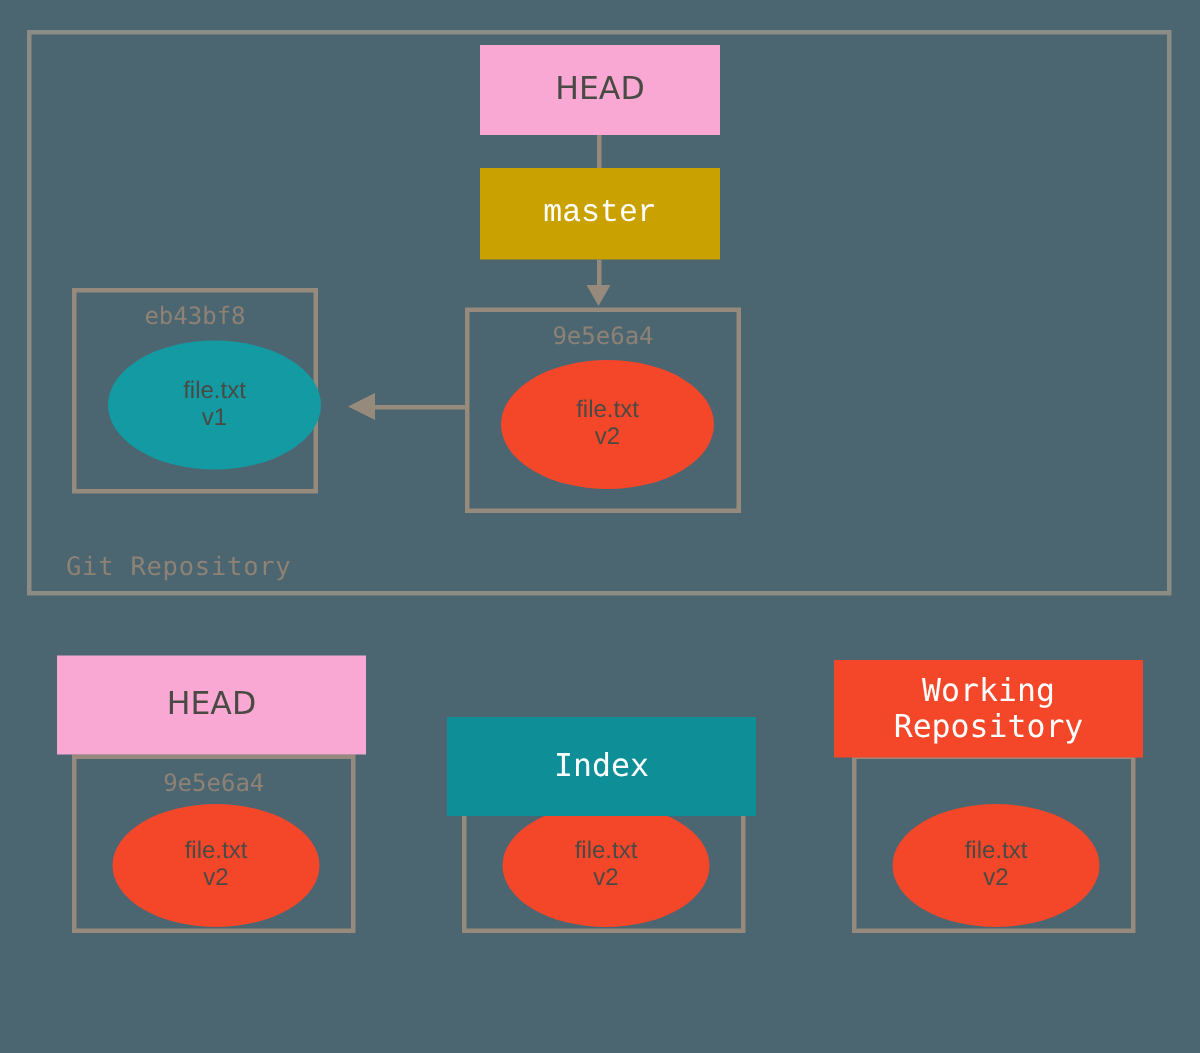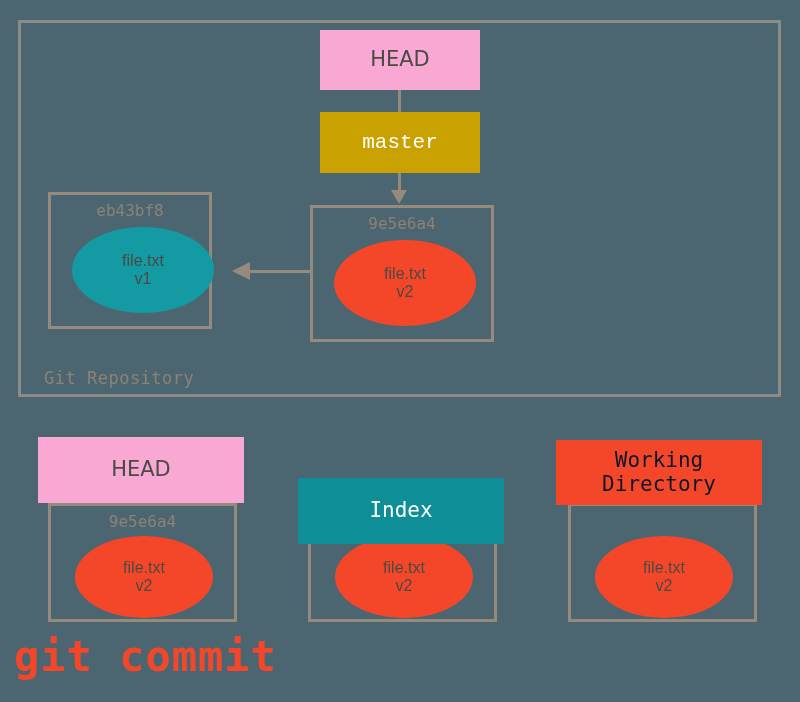--- a/index.html
+++ b/index.html
@@ -66,21 +66,21 @@
   }
   .labelbox.index-style {
     background: #0e8e96;
     color: #ffffff;
     font-family: "DejaVu Sans Mono", monospace;
     font-size: 21px;
     margin-top: 41px;
   }
   .labelbox.work-style {
     background: #f4472a;
-    color: #0f172a;
+    color: #ffffff;
     font-family: "DejaVu Sans Mono", monospace;
     font-size: 21px;
   }
 
   
   .areabox {
     position: absolute;
     box-sizing: border-box;
     border: 3px solid #968a7c;
   }
@@ -208,24 +208,23 @@
   </div>
   <div class="areabox" style="left:308px; top:503px; width:189px; height:119px;">
     <div class="blob orange" style="left:24px; top:30px; width:138px; height:82px; position:absolute;">
       <span>file.txt</span>
       <span>v2</span>
     </div>
   </div>
 
   <div class="labelbox work-style" style="left:556px; top:440px; width:206px; height:65px; z-index:3; flex-direction:column;">
     <span>Working</span>
-    <span>Directory</span>
+    <span>Repository</span>
   </div>
   <div class="areabox" style="left:568px; top:503px; width:189px; height:119px;">
     <div class="blob orange" style="left:24px; top:30px; width:138px; height:82px; position:absolute;">
       <span>file.txt</span>
       <span>v2</span>
     </div>
   </div>
 
-  <div class="command">git commit</div>
 
 </div>
 
 </body></html>

